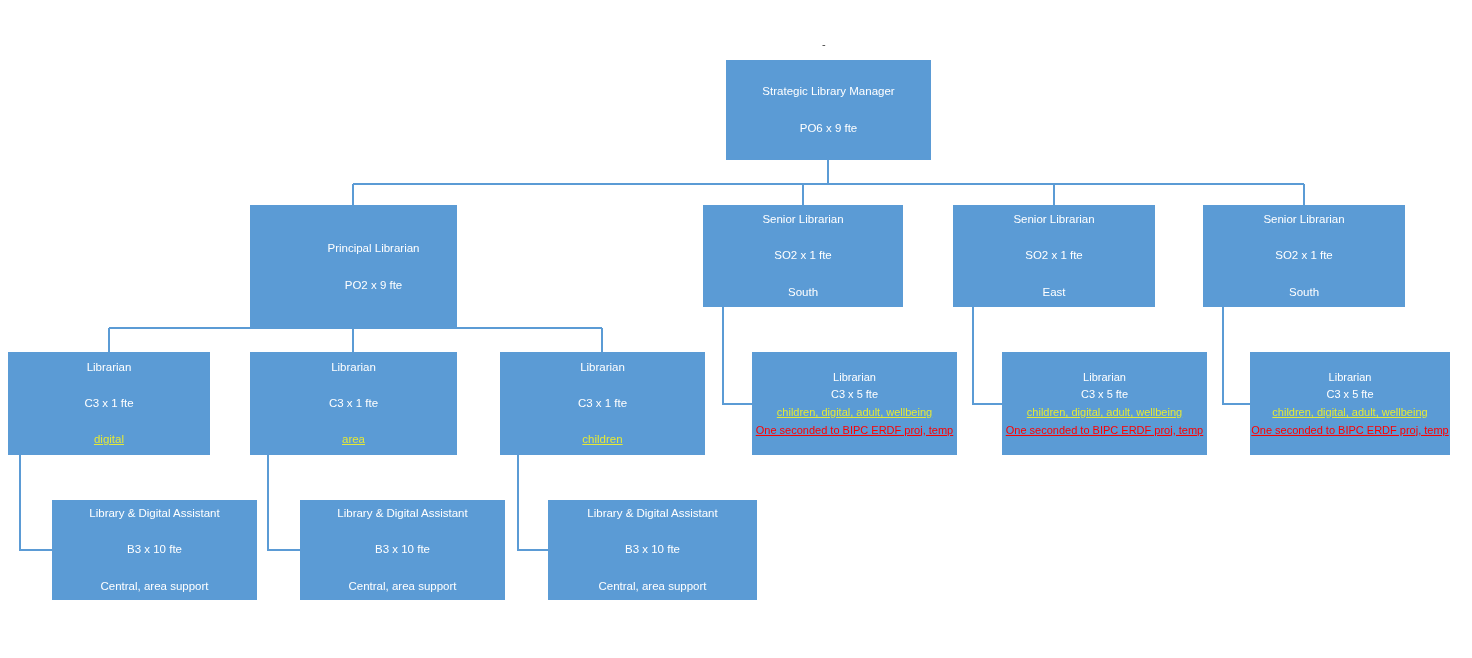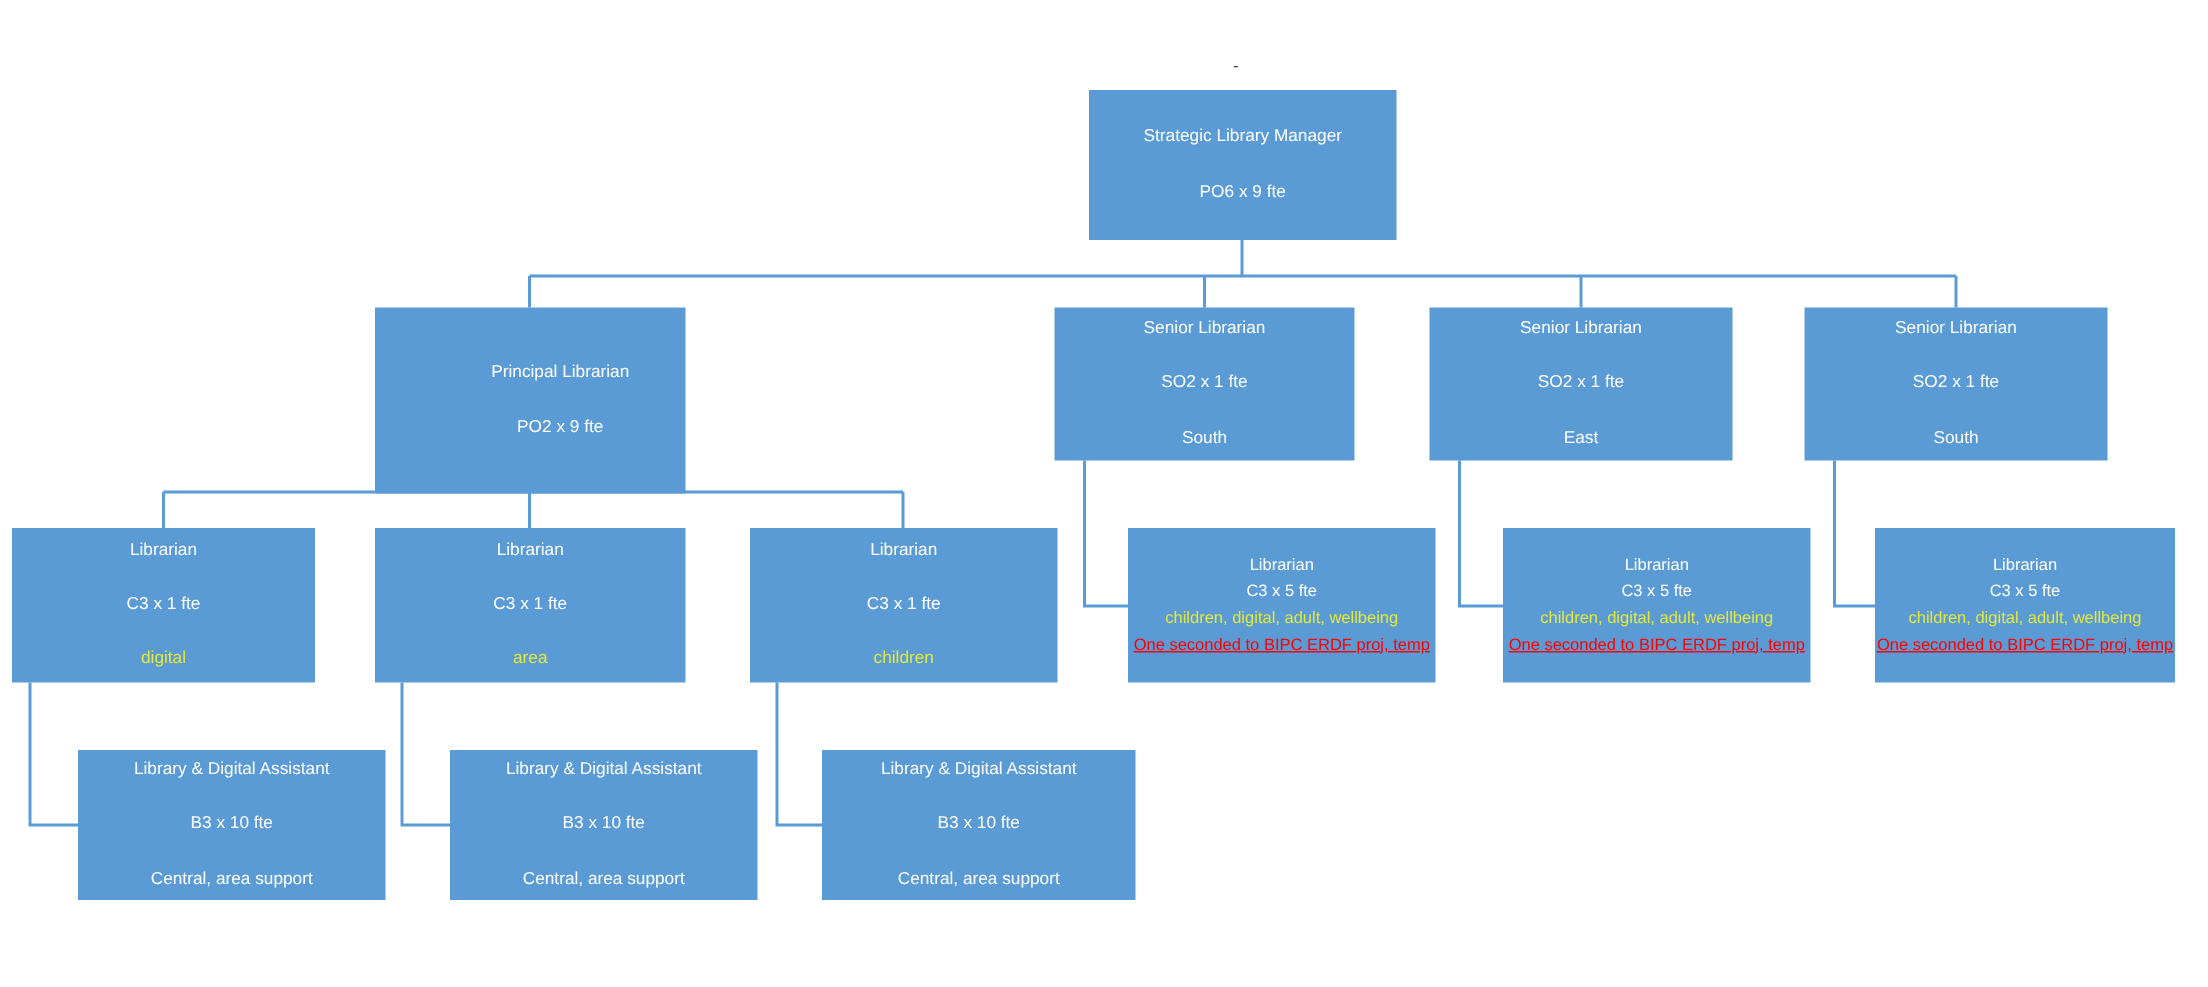--- a/index.html
+++ b/index.html
@@ -32,21 +32,21 @@
     display: flex;
     flex-direction: column;
     align-items: center;
     justify-content: center;
     text-align: center;
     font-size: 11.5px;
     gap: 23px;
   }
   .node.tight { gap: 5px; font-size: 11px; }
   .ln { display: block; line-height: 1.15; white-space: nowrap; }
-  .ln.specialism { color: #e4e837; }
+  .ln.specialism { color: #e4e837; text-decoration: underline; }
   .ln.note { color: #ff0000; text-decoration: underline; }
   .stray {
     position: absolute;
     left: 822px; top: 38px;
     color: #404040;
     font-size: 11px;
   }
 
   
   #node-strategic      { left: 726px;  top: 60px;  width: 205px; height: 100px; }

